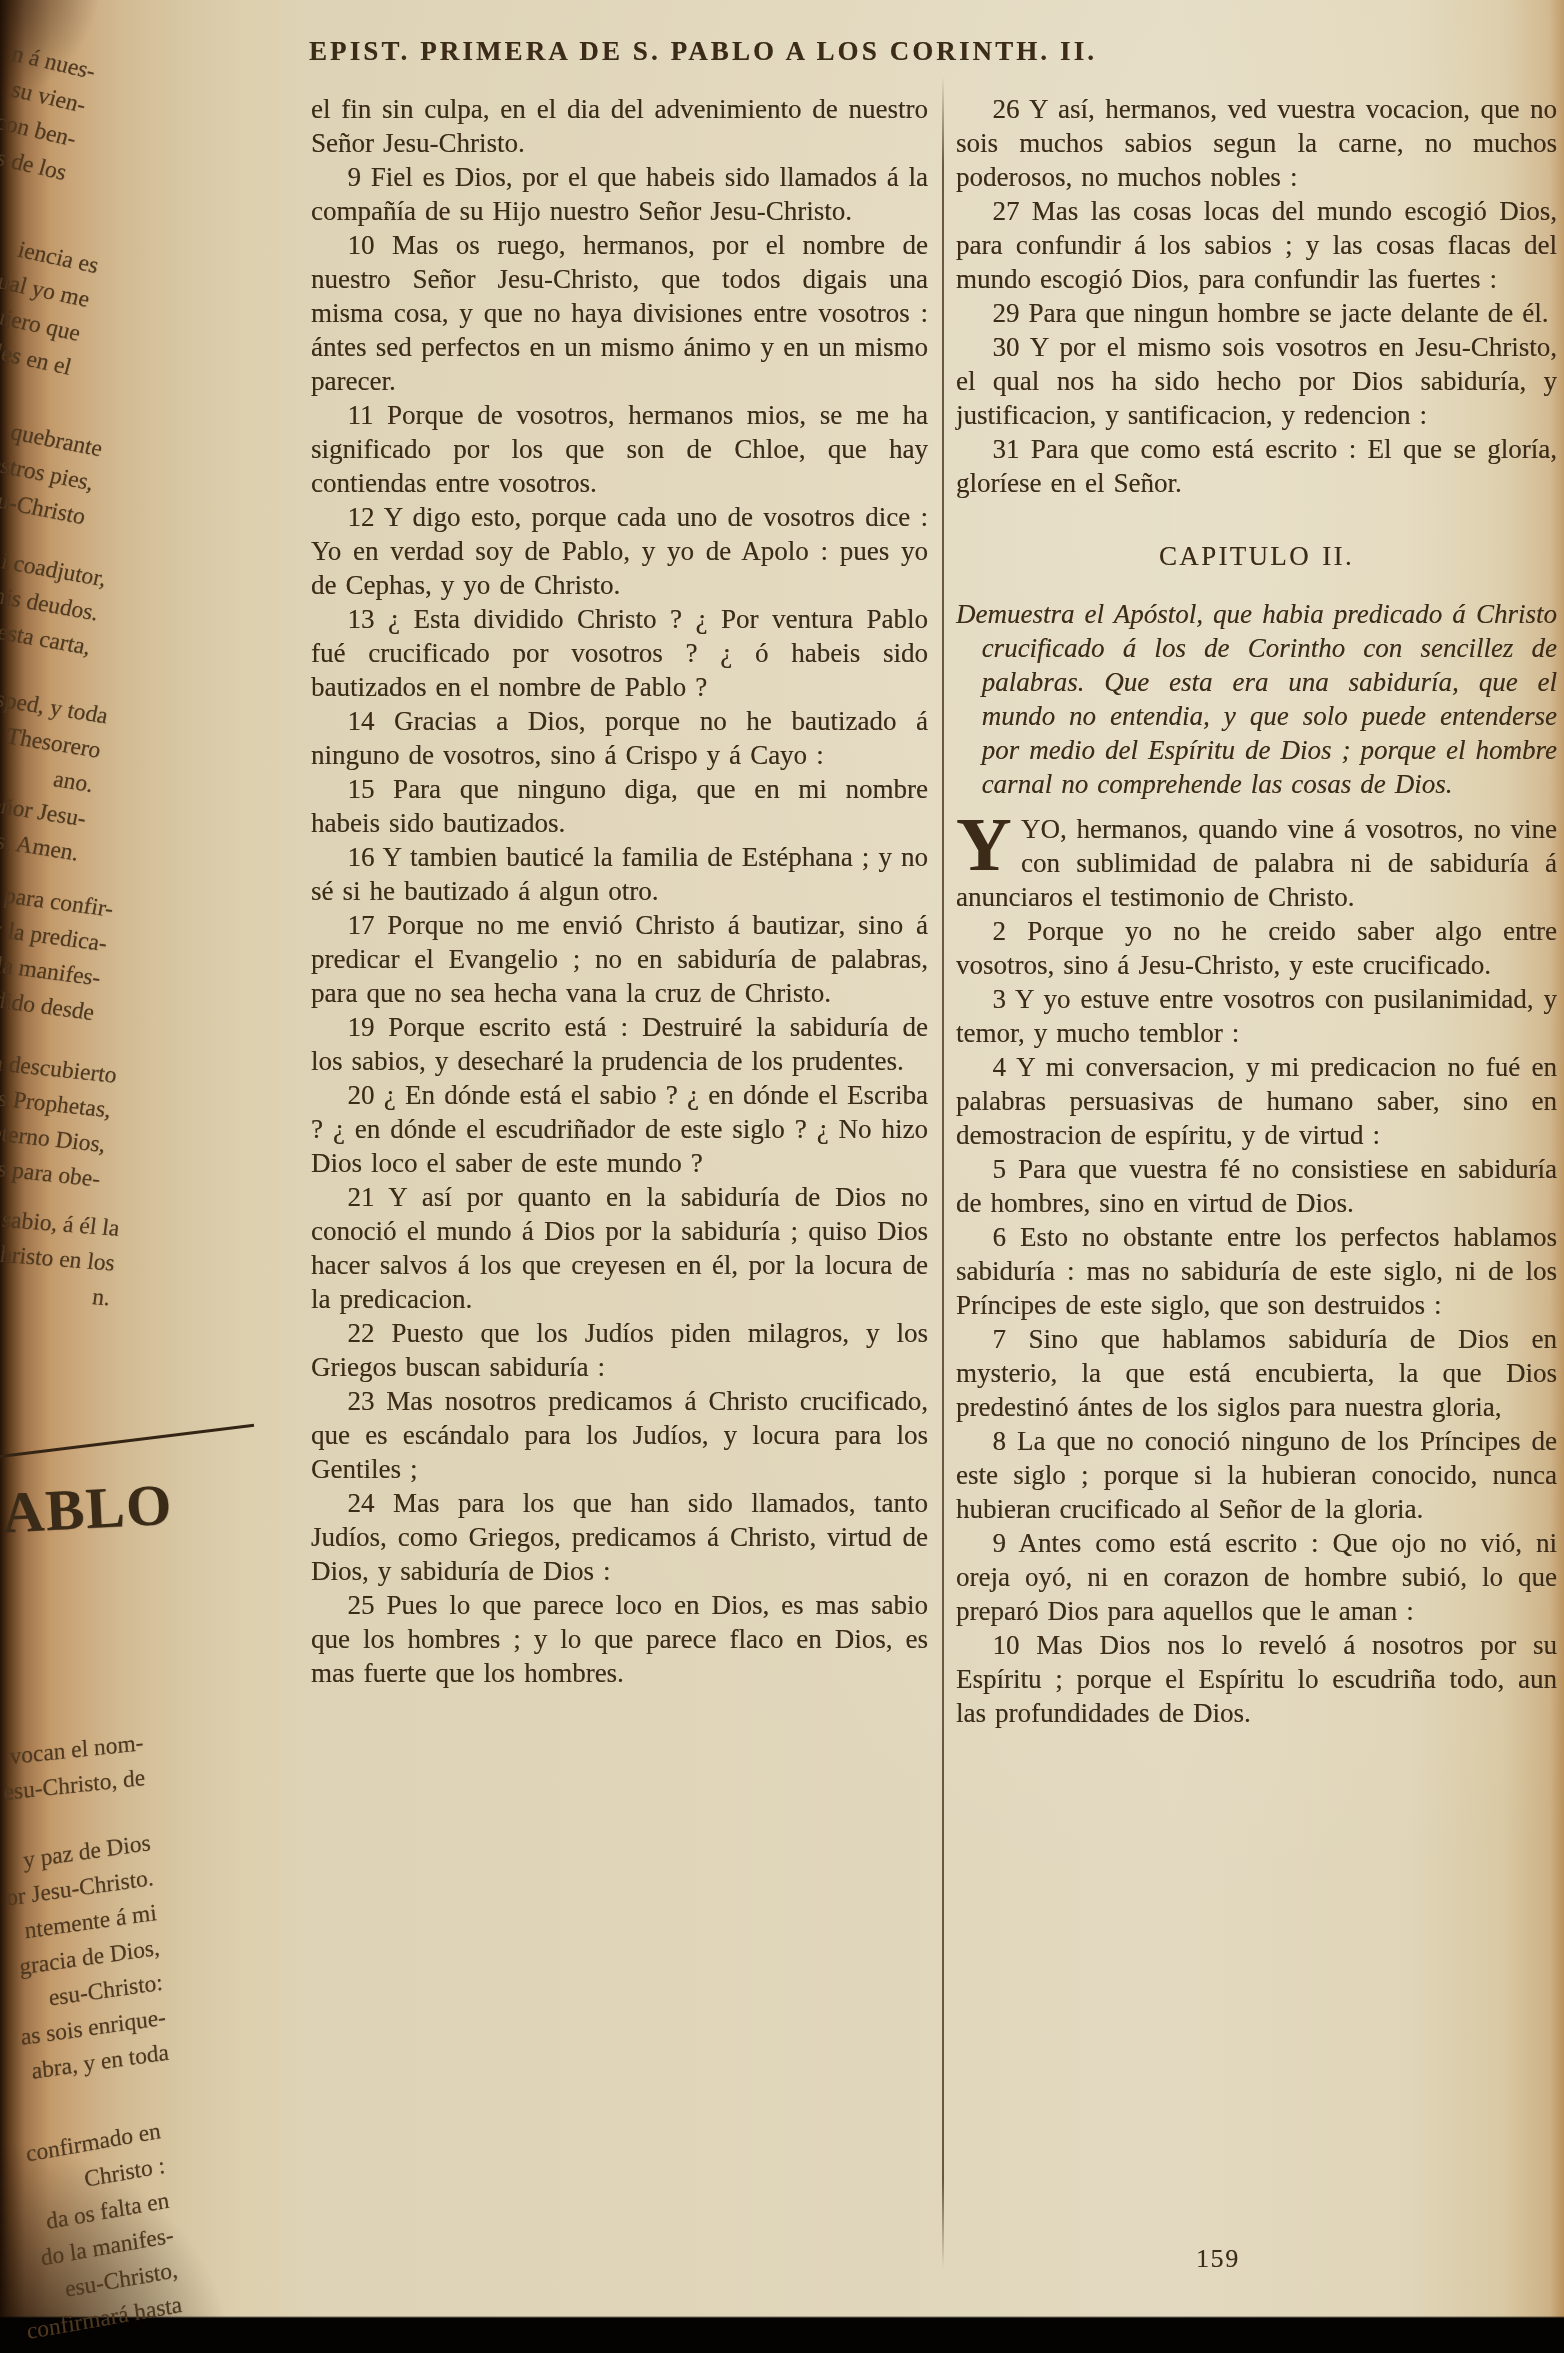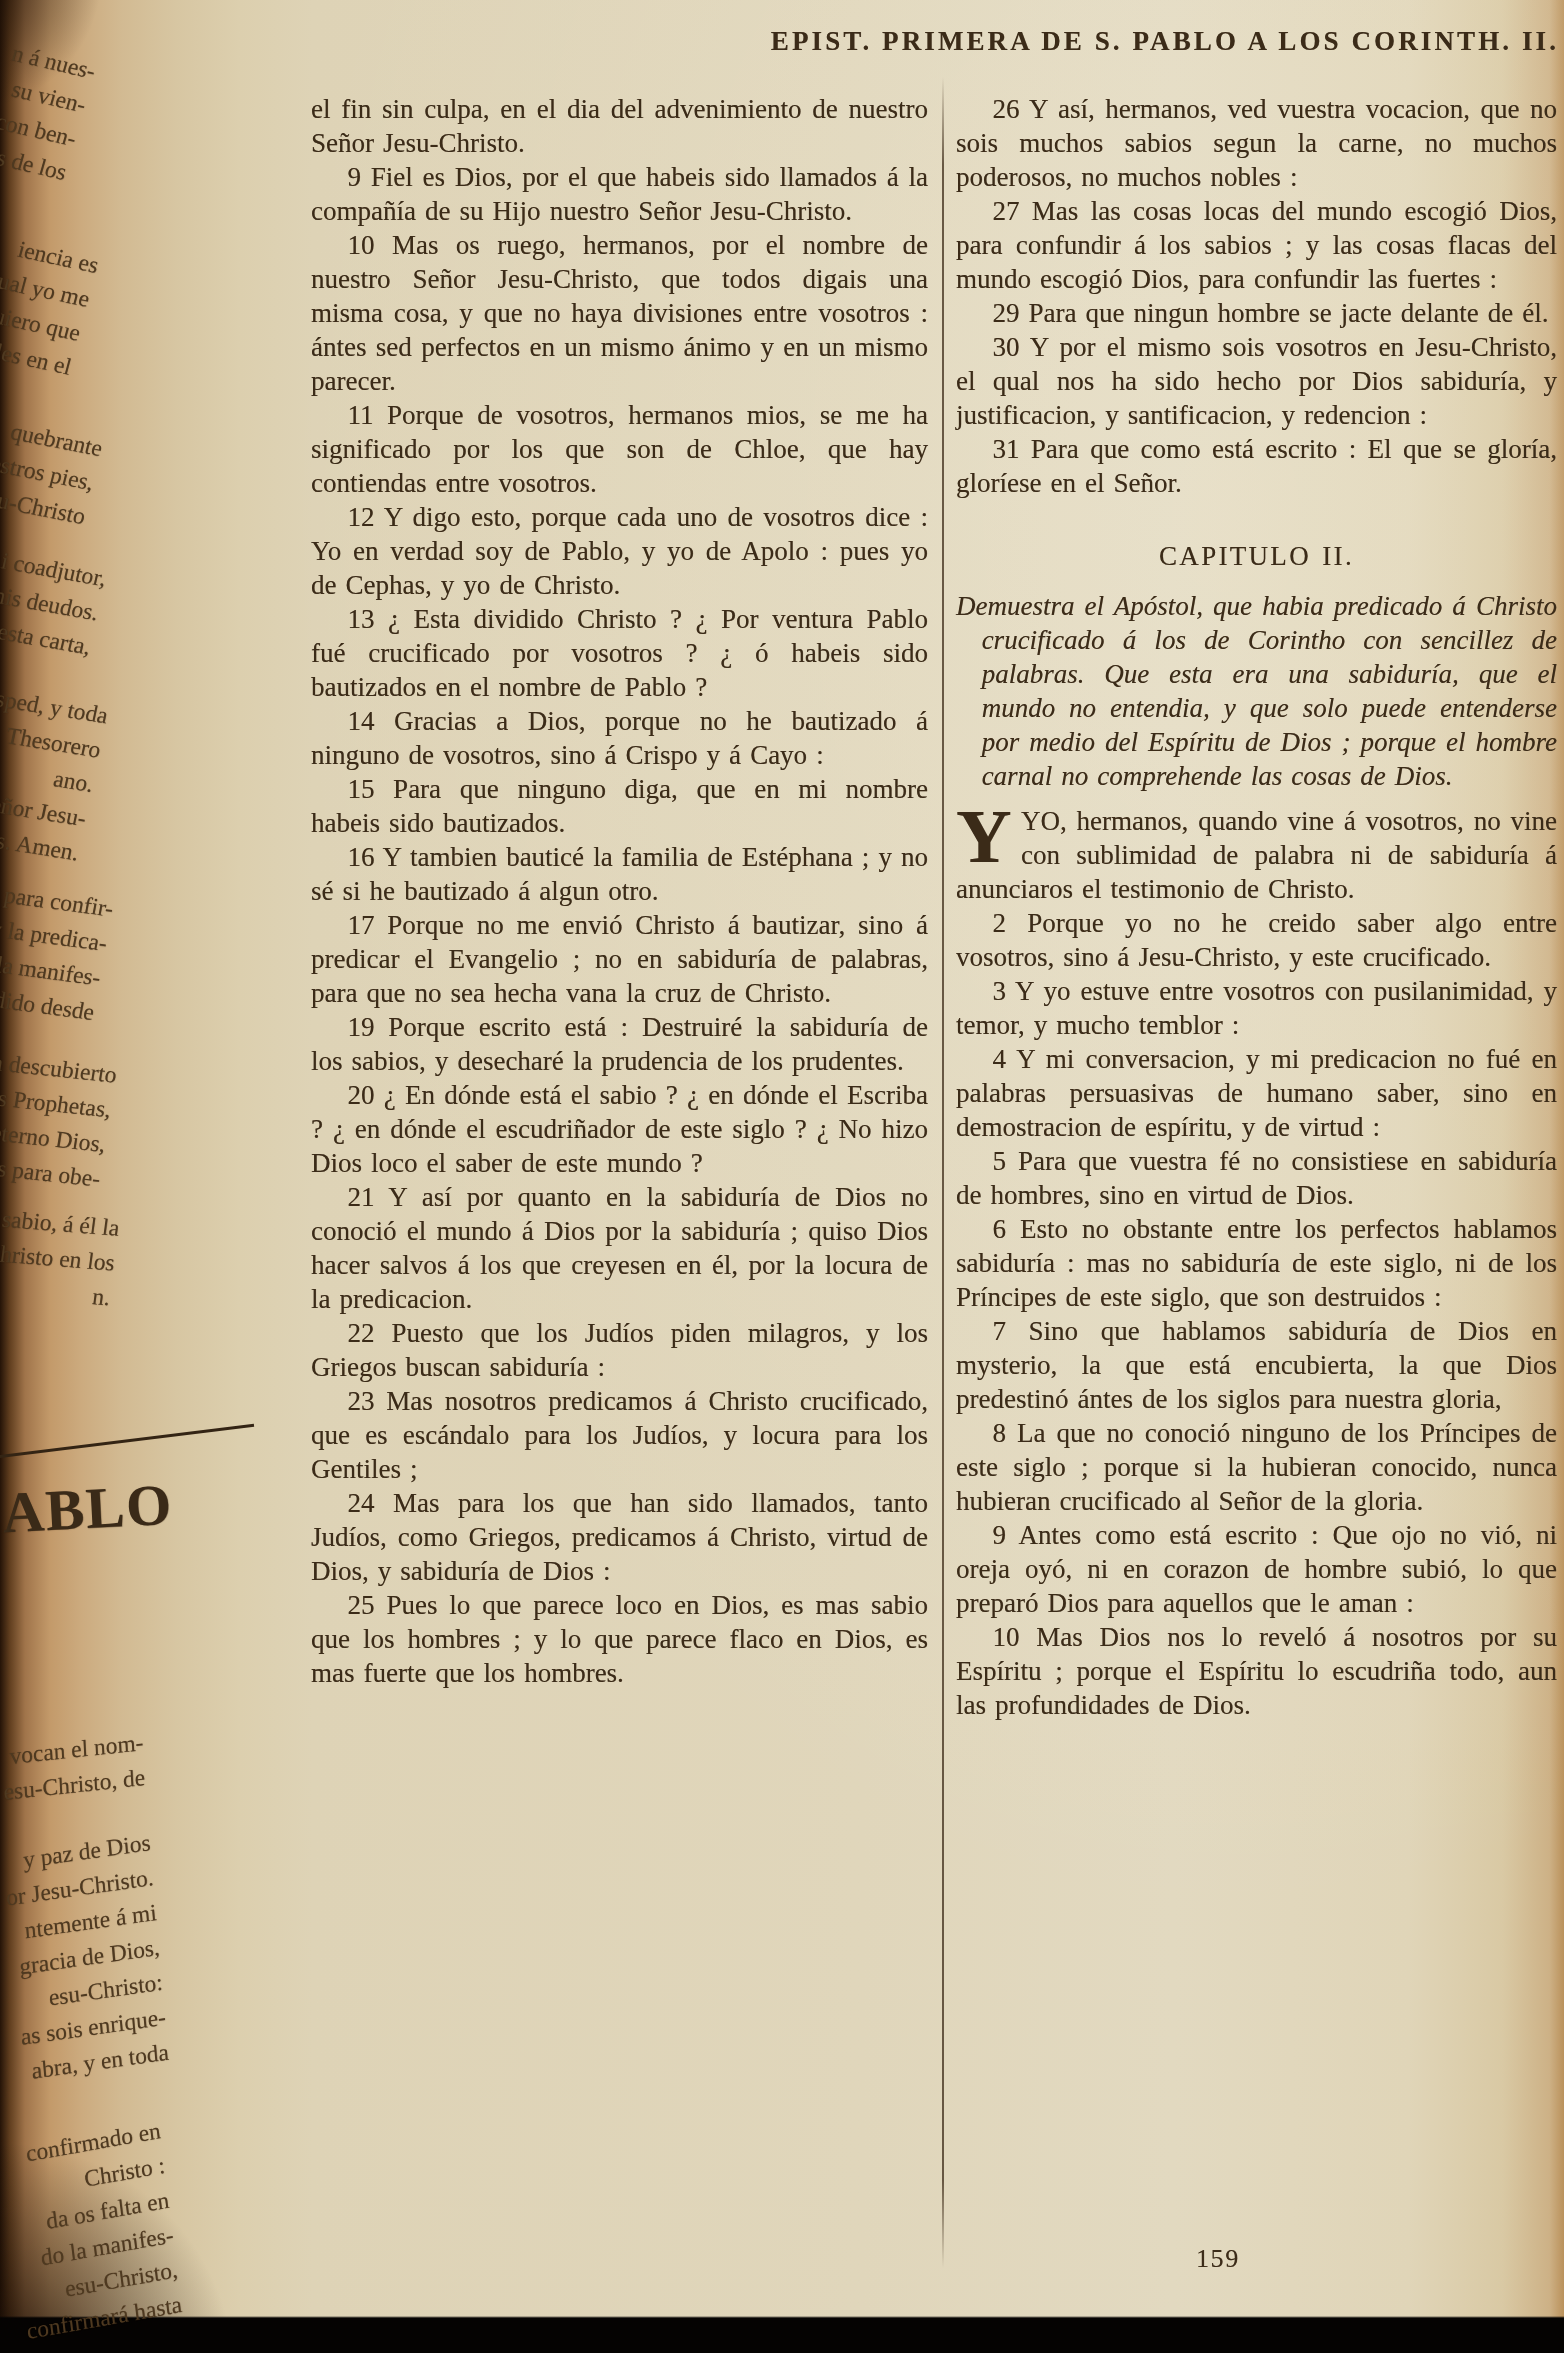--- a/index.html
+++ b/index.html
@@ -49,22 +49,22 @@
   #facing-heading {
     position: absolute; left: 1.6px; top: 1491px;
     font-size: 58px; font-weight: bold; letter-spacing: 1.6px;
     color: #3a2a18;
     transform: rotate(-3deg);
     text-shadow: 0.4px 0.4px 0.8px rgba(60,40,20,0.5);
   }
   
   .page-text { color: #3b2b18; text-shadow: 0.2px 0.2px 0.5px rgba(59,43,24,0.45); }
   #running-header {
-    position: absolute; left: 309px; top: 26px; width: 1250px;
-    text-align: right;
+    position: absolute; left: 309px; top: 36px; width: 1250px;
+    text-align: left;
     font-size: 27px; font-weight: bold; letter-spacing: 3.1px;
   }
   .col {
     position: absolute; top: 92px;
     text-align: justify;
     font-size: 27px; line-height: 34px;
     word-spacing: 2.3px;
   }
   #left-col  { left: 311px;  width: 617px; }
   #right-col { left: 956px; width: 601px; }
@@ -72,21 +72,21 @@
   .verse.noindent { text-indent: 0; }
   #col-divider {
     position: absolute; left: 942px; top: 77px;
     width: 1.6px; height: 2191px;
     background: linear-gradient(rgba(62,44,25,0) 0%, rgba(62,44,25,0.75) 4%,
                 rgba(62,44,25,0.75) 96%, rgba(62,44,25,0) 100%);
   }
   .chapter-heading {
     text-align: center; text-indent: 0;
     font-size: 27px; letter-spacing: 2.3px;
-    margin: 39px 0 16px 0;
+    margin: 39px 0 24px 0;
   }
   .chapter-summary {
     font-style: italic;
     margin: 0 0 11px 0;
     padding-left: 0.95em; text-indent: -0.95em;
   }
   .dropcap-para { text-indent: 0; }
   .dropcap {
     float: left;
     font-size: 77px; line-height: 59px;

